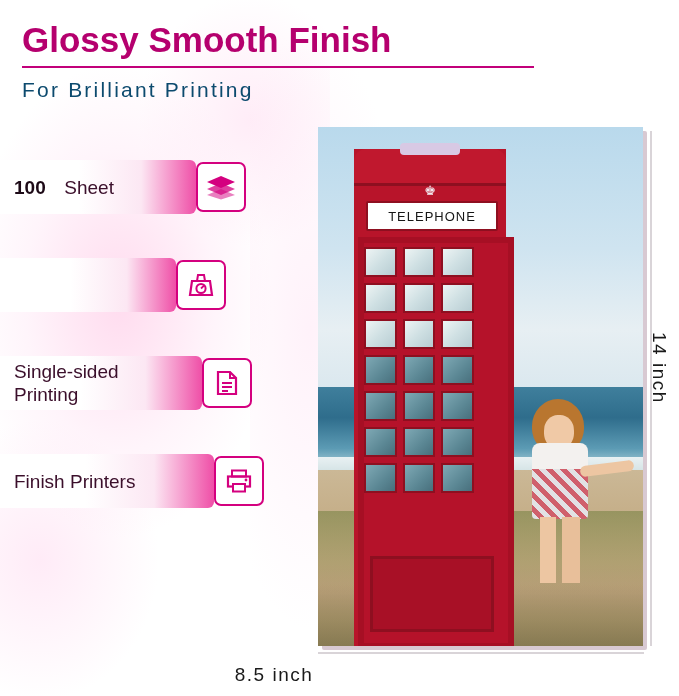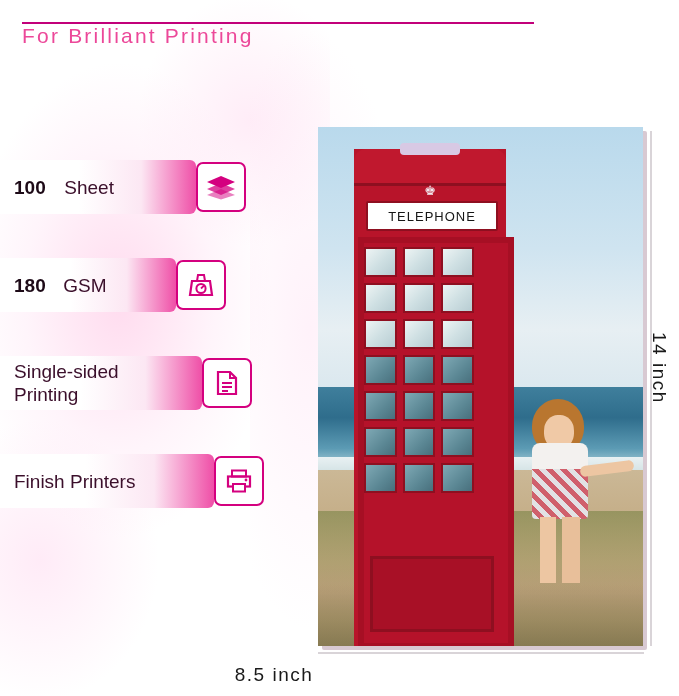--- a/index.html
+++ b/index.html
@@ -53,22 +53,23 @@
     line-height: 44px;
     white-space: nowrap;
   }
   .title-rule {
     margin-top: 4px;
     width: 512px;
     height: 2px;
     background: #c2007a;
   }
   .subtitle {
+    margin-top: 10px;
     font-size: 21px;
-    color: #ec4899;
+    color: #0c4a6e;
     letter-spacing: 2.2px;
     white-space: nowrap;
   }
 
   
   .features {
     position: absolute;
     left: 0px;
     top: 160px;
     width: 300px;
@@ -294,20 +295,21 @@
     background: #d9d4d8;
   }
 </style>
 </head>
 <body>
 
 <div class="bg-wash"></div>
 <div class="bg-wash2"></div>
 
 <div class="header">
+  <div class="title">Glossy Smooth Finish</div>
   <div class="title-rule"></div>
   <div class="subtitle">For Brilliant Printing</div>
 </div>
 
 <div class="features">
 
   <div class="feature f1">
     <div class="bar"></div>
     <div class="label">
       <div>
@@ -323,25 +325,20 @@
           <polygon points="15,9 29,15 15,21 1,15" fill="#d4007f" opacity="0.75"></polygon>
           <polygon points="15,15 29,21 15,25.5 1,21" fill="#d4007f" opacity="0.5"></polygon>
         </svg>
       </div>
     </div>
   </div>
 
   <div class="feature f2">
     <div class="bar"></div>
     <div class="label">
-      <div style="line-height:21px">
-        <span class="num">180</span>
-        <span style="display:inline-block;width:7px"></span>
-        <span>GSM</span>
-      </div>
     </div>
     <div class="icon-box">
       <div class="icon-badge">
         <svg width="28" height="28" viewBox="0 0 28 28" aria-hidden="true">
           <path d="M5 10 h18 l2 14 H3 Z" fill="none" stroke="#d4007f" stroke-width="2.2"></path>
           <path d="M10 10 L11 4 h6 l1 6" fill="none" stroke="#d4007f" stroke-width="2"></path>
           <circle cx="14" cy="17.5" r="4.6" fill="none" stroke="#d4007f" stroke-width="2"></circle>
           <line x1="14" y1="17.5" x2="17" y2="14.6" stroke="#d4007f" stroke-width="1.8"></line>
         </svg>
       </div>

